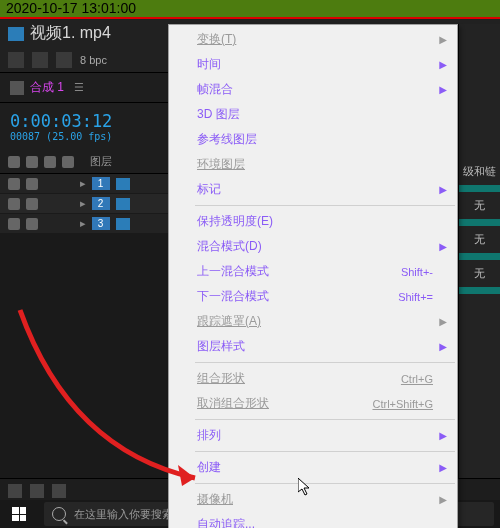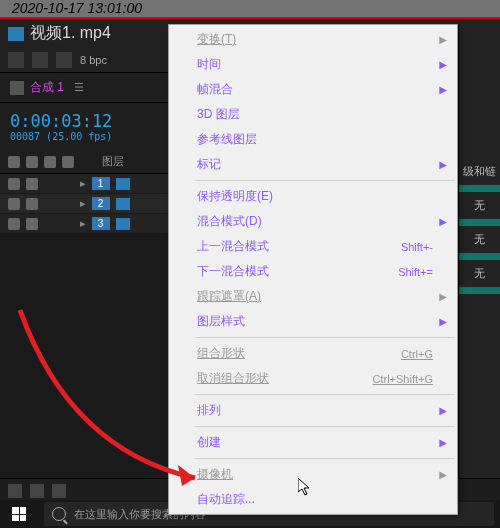--- a/index.html
+++ b/index.html
@@ -1,17 +1,17 @@
 <!DOCTYPE html>
 <html><head>
   <meta charset="utf-8">
   <style>
     * { margin: 0; padding: 0; box-sizing: border-box; font-family: "Microsoft YaHei", sans-serif; }
     body { width: 500px; height: 528px; background: #1a1a1a; overflow: hidden; position: relative; }
-    .timestamp-bar { background: #737373; border: 2px solid #d00; border-left: none; border-right: none; border-top: none; padding: 0 12px; font-size: 14px; font-style: italic; color: #000; font-family: "Times New Roman", serif; }
+    .timestamp-bar { background: #4d7c0f; border: 2px solid #d00; border-left: none; border-right: none; border-top: none; padding: 0 6px; font-size: 14px; color: #000; font-family: "Times New Roman", serif; }
     .project-area { background: #212121; padding: 4px 8px; display: flex; align-items: center; gap: 6px; }
     .proj-icon { width: 16px; height: 14px; background: #2b7db8; display: inline-block; }
     .proj-name { color: #d8d8d8; font-size: 16px; }
     .toolbar { background: #212121; padding: 4px 8px; display: flex; align-items: center; gap: 8px; color: #aaa; font-size: 11px; border-bottom: 1px solid #000; }
     .tb-icon { width: 16px; height: 16px; background: #3a3a3a; display: inline-block; }
     .timeline-panel { background: #1e1e1e; position: relative; }
     .panel-tab { display: flex; align-items: center; padding: 6px 10px; gap: 6px; border-bottom: 1px solid #000; }
     .tab-icon { width: 14px; height: 14px; background: #555; display: inline-block; }
     .tab-label { color: #d946ef; font-size: 12px; }
     .tab-x { color: #888; font-size: 11px; margin-left: 4px; }
@@ -75,21 +75,21 @@
   </div>
   <div class="timecode">0:00:03:12</div>
   <div class="frames">00087 (25.00 fps)</div>
   <div class="layer-header">
     <div class="col-indicators">
       <span class="eye"></span>
       <span class="eye"></span>
       <span class="eye"></span>
       <span class="eye"></span>
     </div>
-    <span style="margin-left:20px">图层</span>
+    <span style="margin-left:8px">图层</span>
   </div>
   <div class="layers">
     <div class="layer-row">
       <div class="col-indicators">
         <span class="eye"></span>
         <span class="eye"></span>
         <span style="width:12px"></span>
           <span style="width:12px"></span>
       </div>
       <span class="layer-tw">▸</span>
@@ -140,20 +140,23 @@
     <div class="menu-item">
       <span>帧混合</span>
       <span class="arrow">▶</span>
     </div>
     <div class="menu-item">
       <span>3D 图层</span>
     </div>
     <div class="menu-item">
       <span>参考线图层</span>
     </div>
+    <div class="menu-item disabled">
+      <span>环境图层</span>
+    </div>
     <div class="menu-item">
       <span>标记</span>
       <span class="arrow">▶</span>
     </div>
     <div class="menu-sep"></div>
     <div class="menu-item">
       <span>保持透明度(E)</span>
     </div>
     <div class="menu-item">
       <span>混合模式(D)</span>

